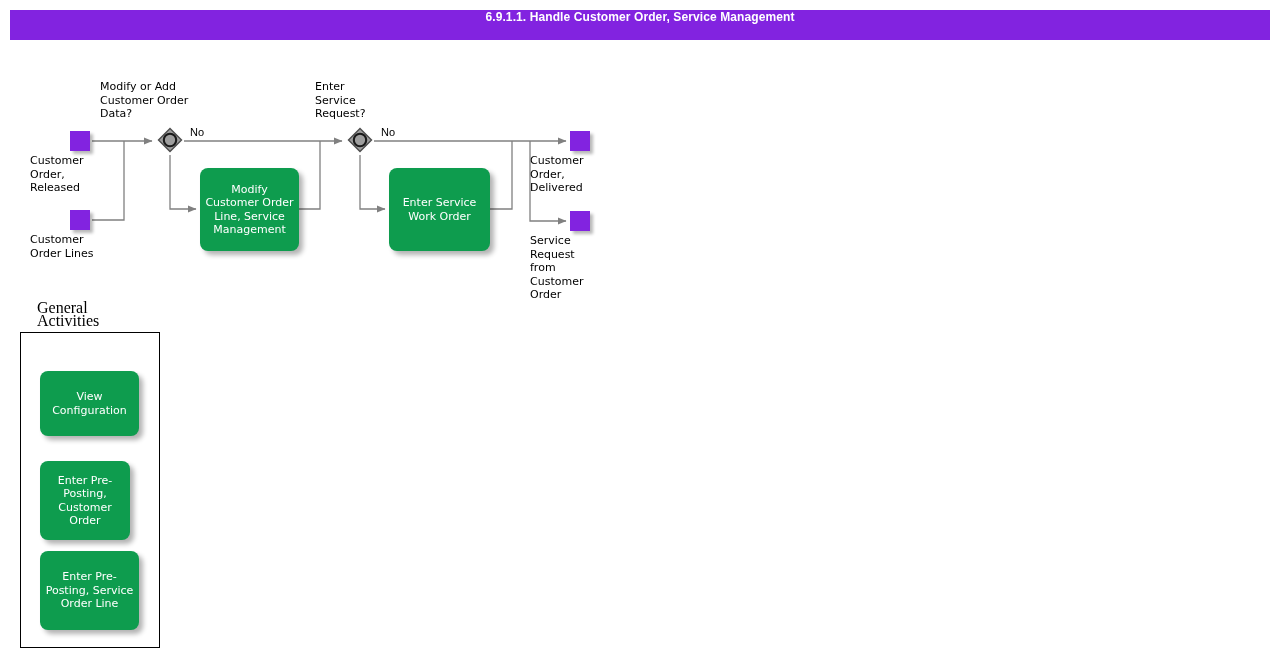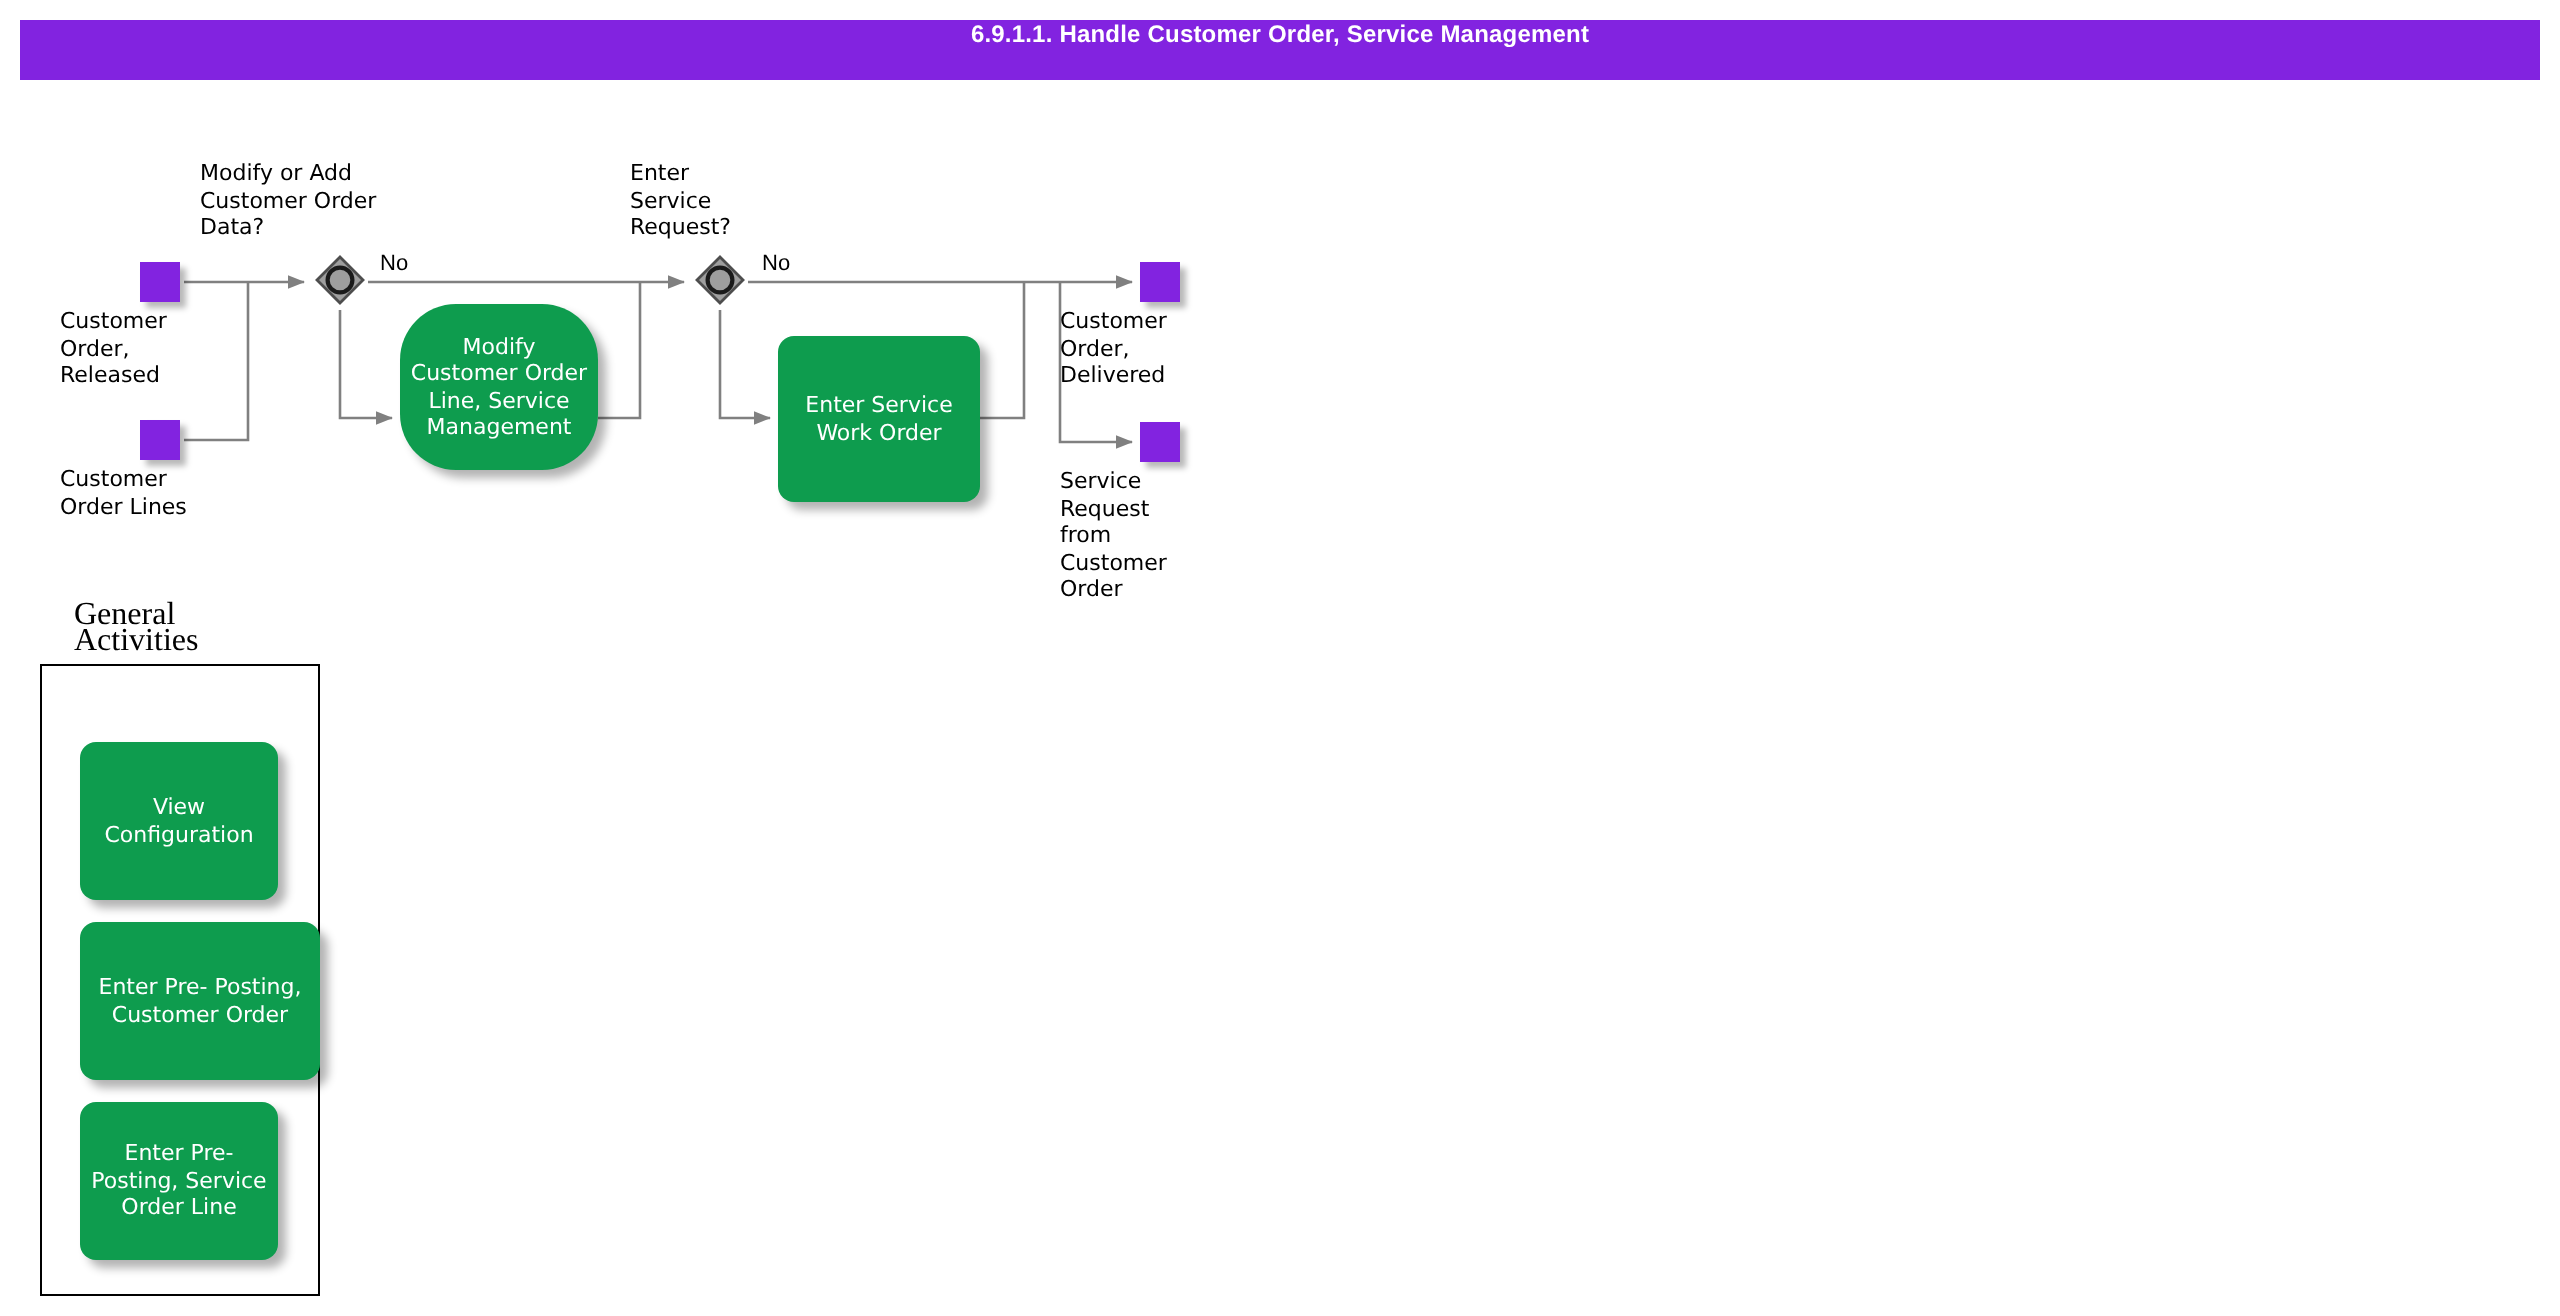--- a/index.html
+++ b/index.html
@@ -191,34 +191,34 @@
 Order,
 Delivered</div>
 
   <div class="data-object" style="left:570px; top:211px;"></div>
   <div class="lbl" style="left:530px; top:234px; width:100px;">Service
 Request
 from
 Customer
 Order</div>
 
-  <div class="task" style="left:200px; top:152px; width:99px; height:83px;border-radius:28px;">Modify
+  <div class="task" style="left:200px; top:168px; width:99px; height:83px;">Modify
 Customer Order
 Line, Service
 Management</div>
   <div class="task" style="left:389px; top:168px; width:101px; height:83px;">Enter Service
 Work Order</div>
 
   <div class="lbl lbl-sans" style="left:37px; top:302px; width:100px;">General
 Activities</div>
   <div class="group-box" style="left:20px; top:332px; width:140px; height:316px;"></div>
 
-  <div class="task" style="left:40px; top:371px; width:99px; height:79px;">View
+  <div class="task" style="left:40px; top:371px; width:99px; height:65px;">View
 Configuration</div>
-  <div class="task" style="left:40px; top:461px; width:120px; height:79px;">Enter Pre-
+  <div class="task" style="left:40px; top:461px; width:90px; height:79px;">Enter Pre-
 Posting,
 Customer Order</div>
   <div class="task" style="left:40px; top:551px; width:99px; height:79px;">Enter Pre-
 Posting,
 Service Order
 Line</div>
 
 </div>
 
 </body></html>

